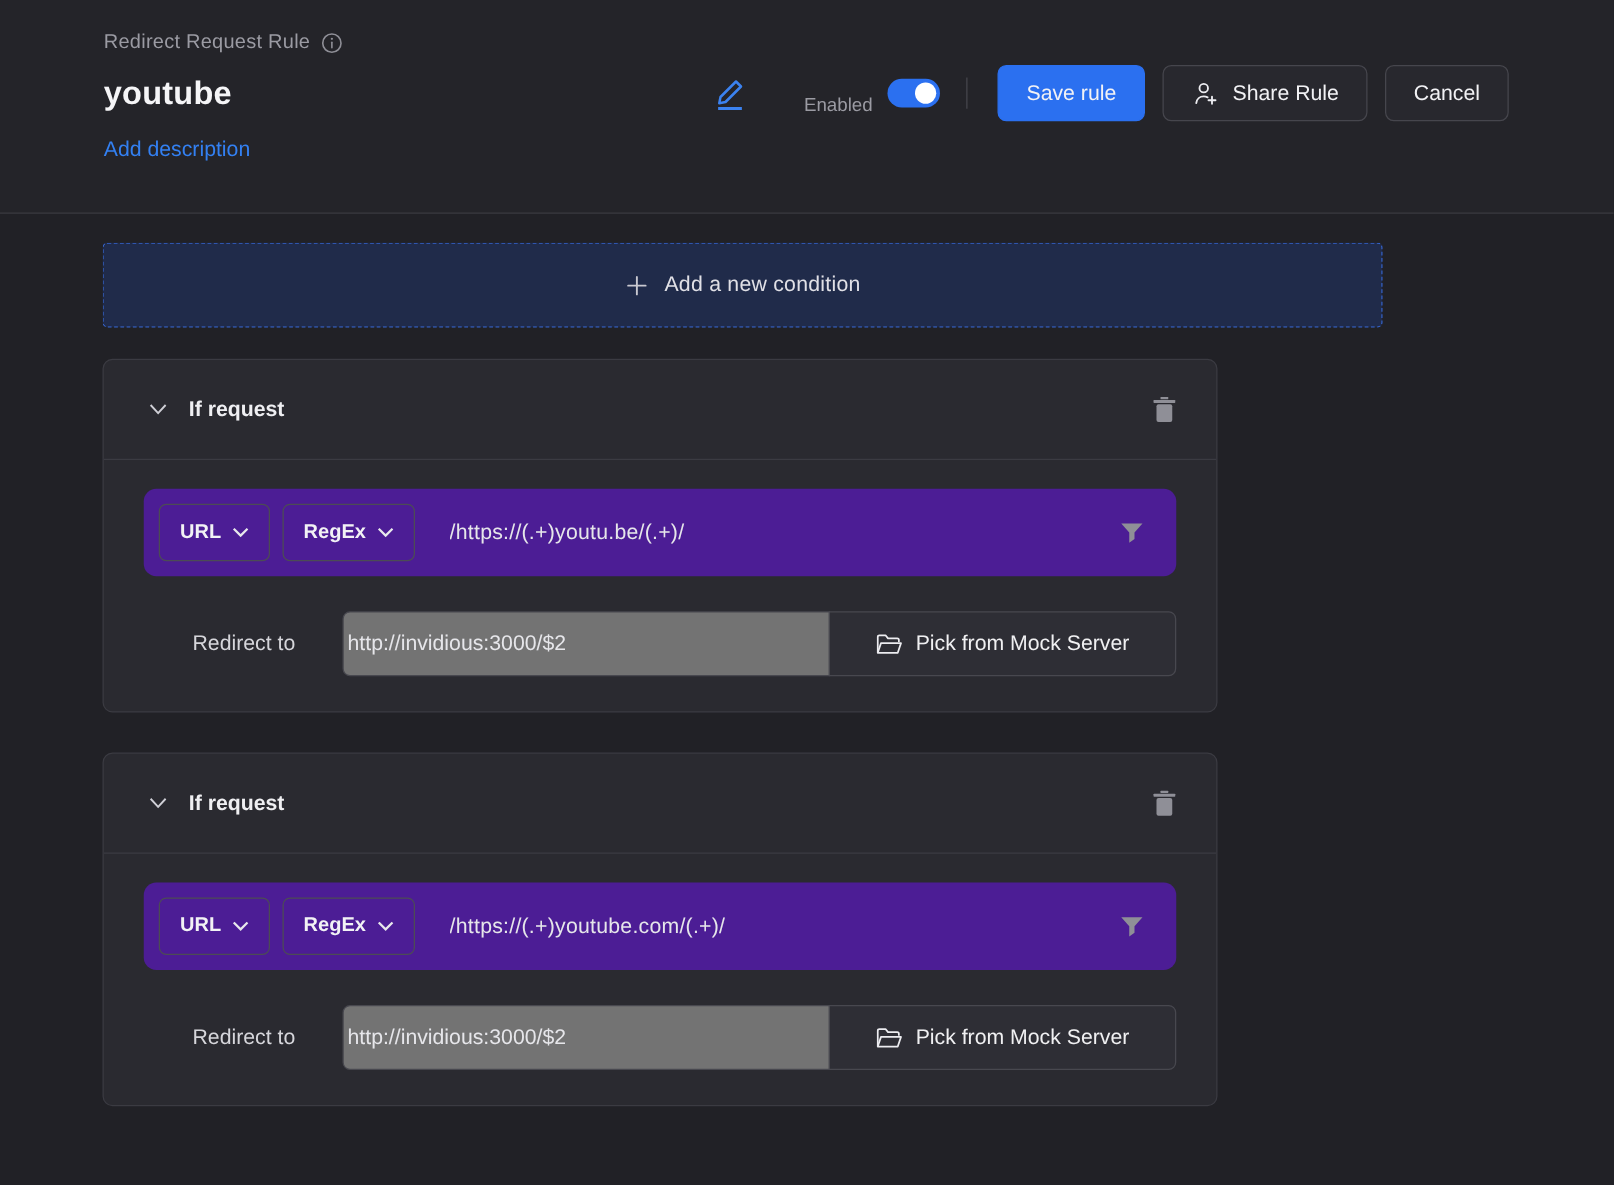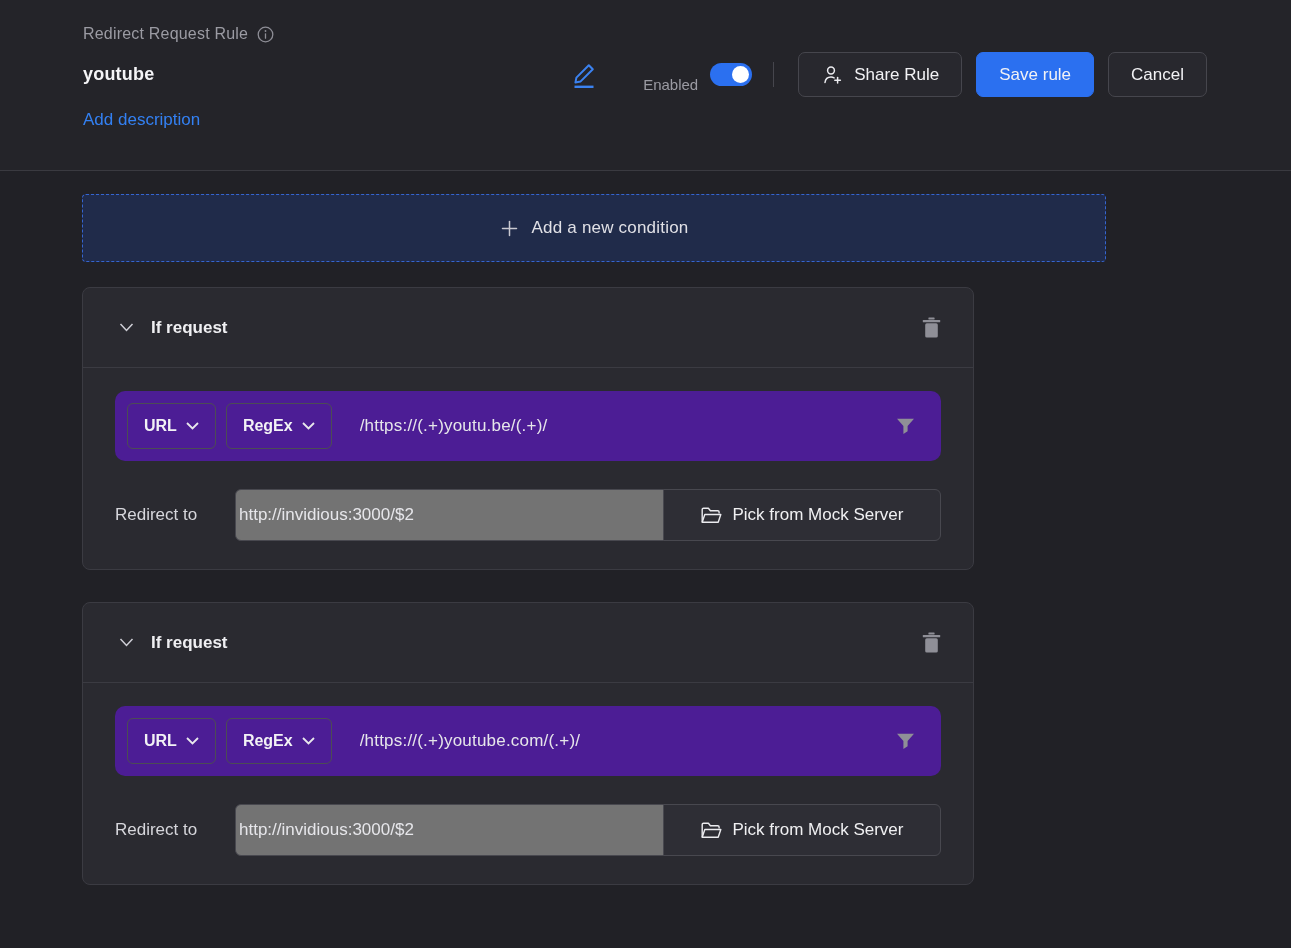--- a/index.html
+++ b/index.html
@@ -20,21 +20,21 @@
   }
   .rule-type-row { display: flex; align-items: center; gap: 9px; }
   .rule-type { font-size: 16px; color: #9b9ba3; letter-spacing: .2px; }
   .info-icon { display: inline-flex; cursor: pointer; margin-top: 1px; }
 
   .header-main {
     margin-top: 9px;
     display: flex; align-items: center; justify-content: space-between;
     height: 45px;
   }
-  .rule-name { font-size: 18px; font-weight: 600; color: #f5f5f7; letter-spacing: .2px; cursor: text; }
+  .rule-name { font-size: 26px; font-weight: 600; color: #f5f5f7; letter-spacing: .2px; cursor: text; }
   .header-controls { display: flex; align-items: center; }
   .edit-icon { display: inline-flex; cursor: pointer; margin-right: 46px; }
   .enabled-label { font-size: 15px; color: #9b9ba3; margin-right: 12px; margin-top: 20px; }
   .toggle {
     width: 42px; height: 23px; border-radius: 12px;
     background: #2b70f0; position: relative; cursor: pointer; margin-right: 21px;
     flex: none;
   }
   .toggle .knob {
     position: absolute; top: 3px; right: 3px;
@@ -93,21 +93,21 @@
     font-size: 16px; font-weight: 700; color: #f2f2f5;
     cursor: pointer; background: transparent; white-space: nowrap;
   }
   .source-input {
     flex: 1; margin-left: 18px;
     background: transparent; border: none; outline: none;
     color: #e6e6ea; font-family: inherit; font-size: 17px; letter-spacing: .2px;
   }
   .filter { display: inline-flex; cursor: pointer; margin: 0 14px 0 12px; }
 
-  .redirect-row { display: flex; align-items: center; }
+  .redirect-row { display: flex; align-items: center; margin-left: 39px; }
   .redirect-label { width: 120px; flex: none; font-size: 17px; color: #d6d6db; }
   .dest-group { flex: 1; display: flex; height: 52px; }
   .dest-input {
     flex: 1; height: 52px;
     background: #737373; border: 1px solid #48484f;
     border-radius: 6px 0 0 6px;
     padding: 0 3px; outline: none;
     color: #e6e6ea; font-family: inherit; font-size: 17px;
   }
   .mock-btn {
@@ -145,34 +145,34 @@
             <path d="M17.8 4.2l4 4L9.4 20.6l-5 1 1-5L17.8 4.2z" stroke-linejoin="round"></path>
             <line x1="3.5" y1="25.8" x2="22.5" y2="25.8" stroke-width="2.4"></line>
           </svg>
         </span>
         <span class="enabled-label">Enabled</span>
         <div class="toggle">
           <div class="knob"></div>
         </div>
         <div class="vdivider"></div>
 
+        <button class="btn btn-primary">
+          <span>Save rule</span>
+        </button>
+
         <button class="btn btn-dark">
           <span style="display:inline-flex;">
             <svg width="22" height="22" viewBox="0 0 22 22" fill="none" stroke="#ececf0" stroke-width="1.5" stroke-linecap="round">
               <circle cx="10" cy="6.5" r="3.4"></circle>
               <path d="M4 18.5c.4-3.4 2.9-5.4 6-5.4 1.1 0 2.2.3 3.1.8"></path>
               <line x1="16.6" y1="13.4" x2="16.6" y2="19"></line>
               <line x1="13.8" y1="16.2" x2="19.4" y2="16.2"></line>
             </svg>
           </span>
           <span>Share Rule</span>
-        </button>
-
-        <button class="btn btn-primary">
-          <span>Save rule</span>
         </button>
 
         <button class="btn btn-dark">
           <span>Cancel</span>
         </button>
       </div>
     </div>
 
     <a class="add-desc">Add description</a>
   </header>

